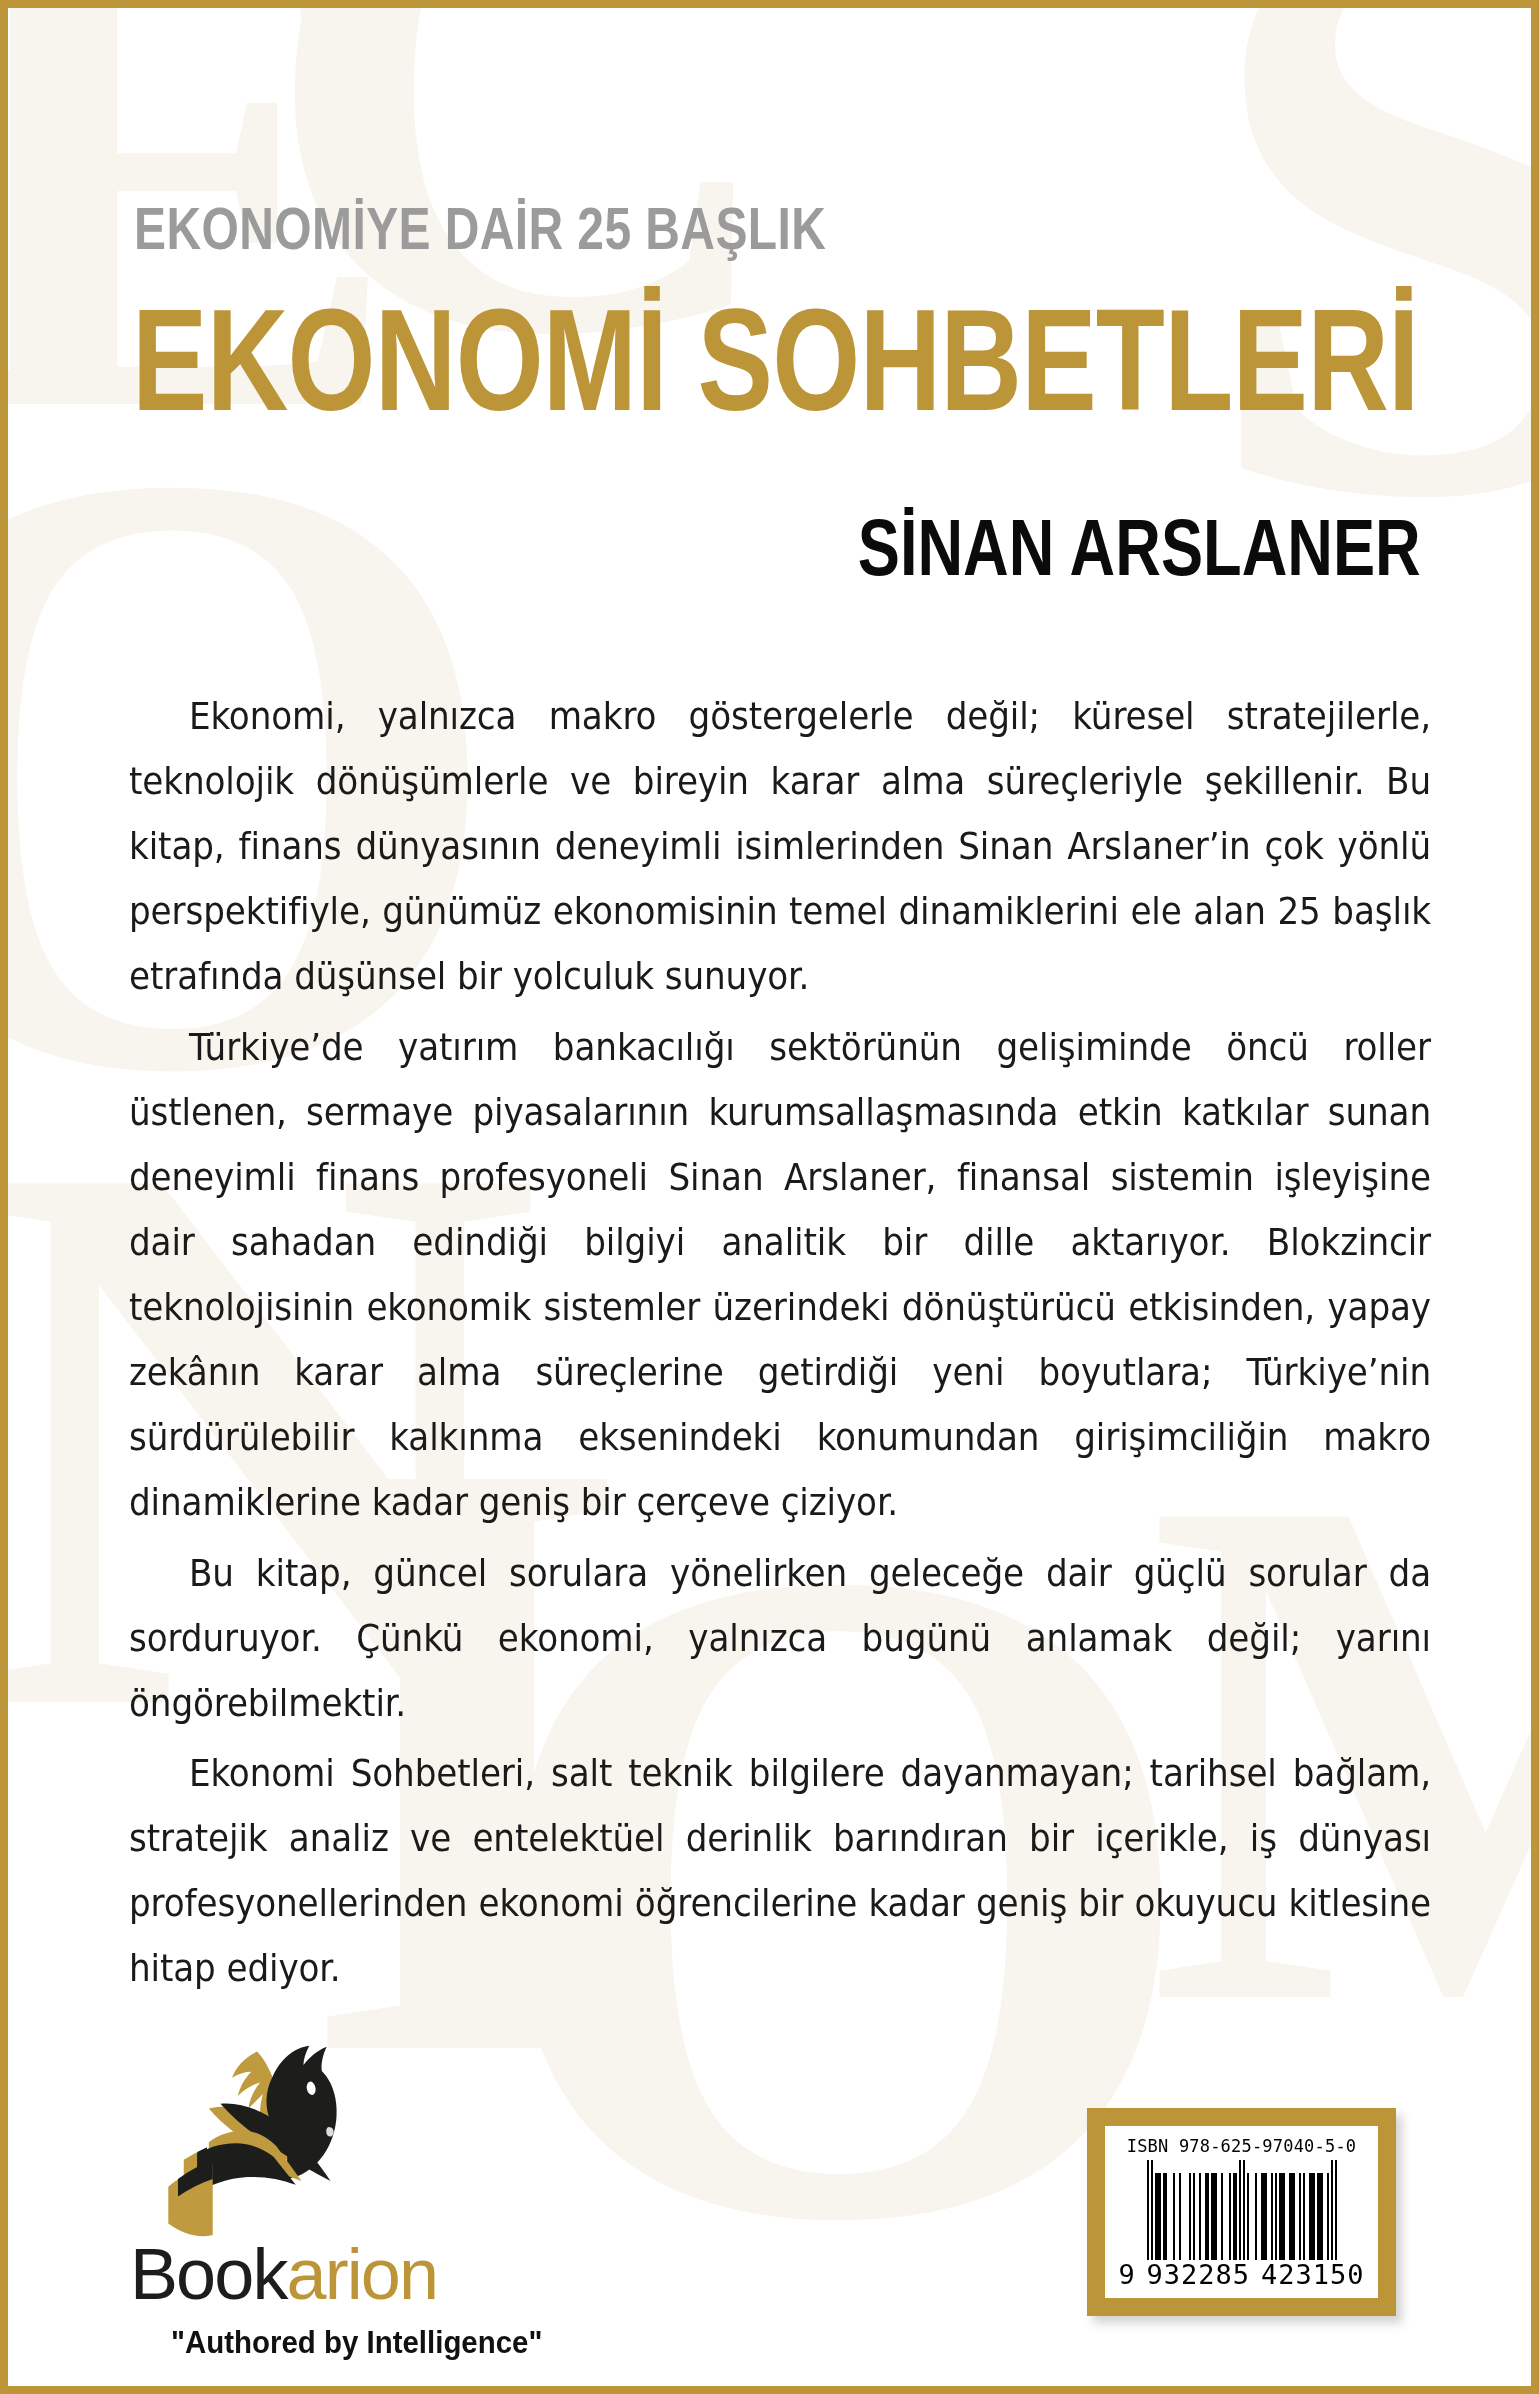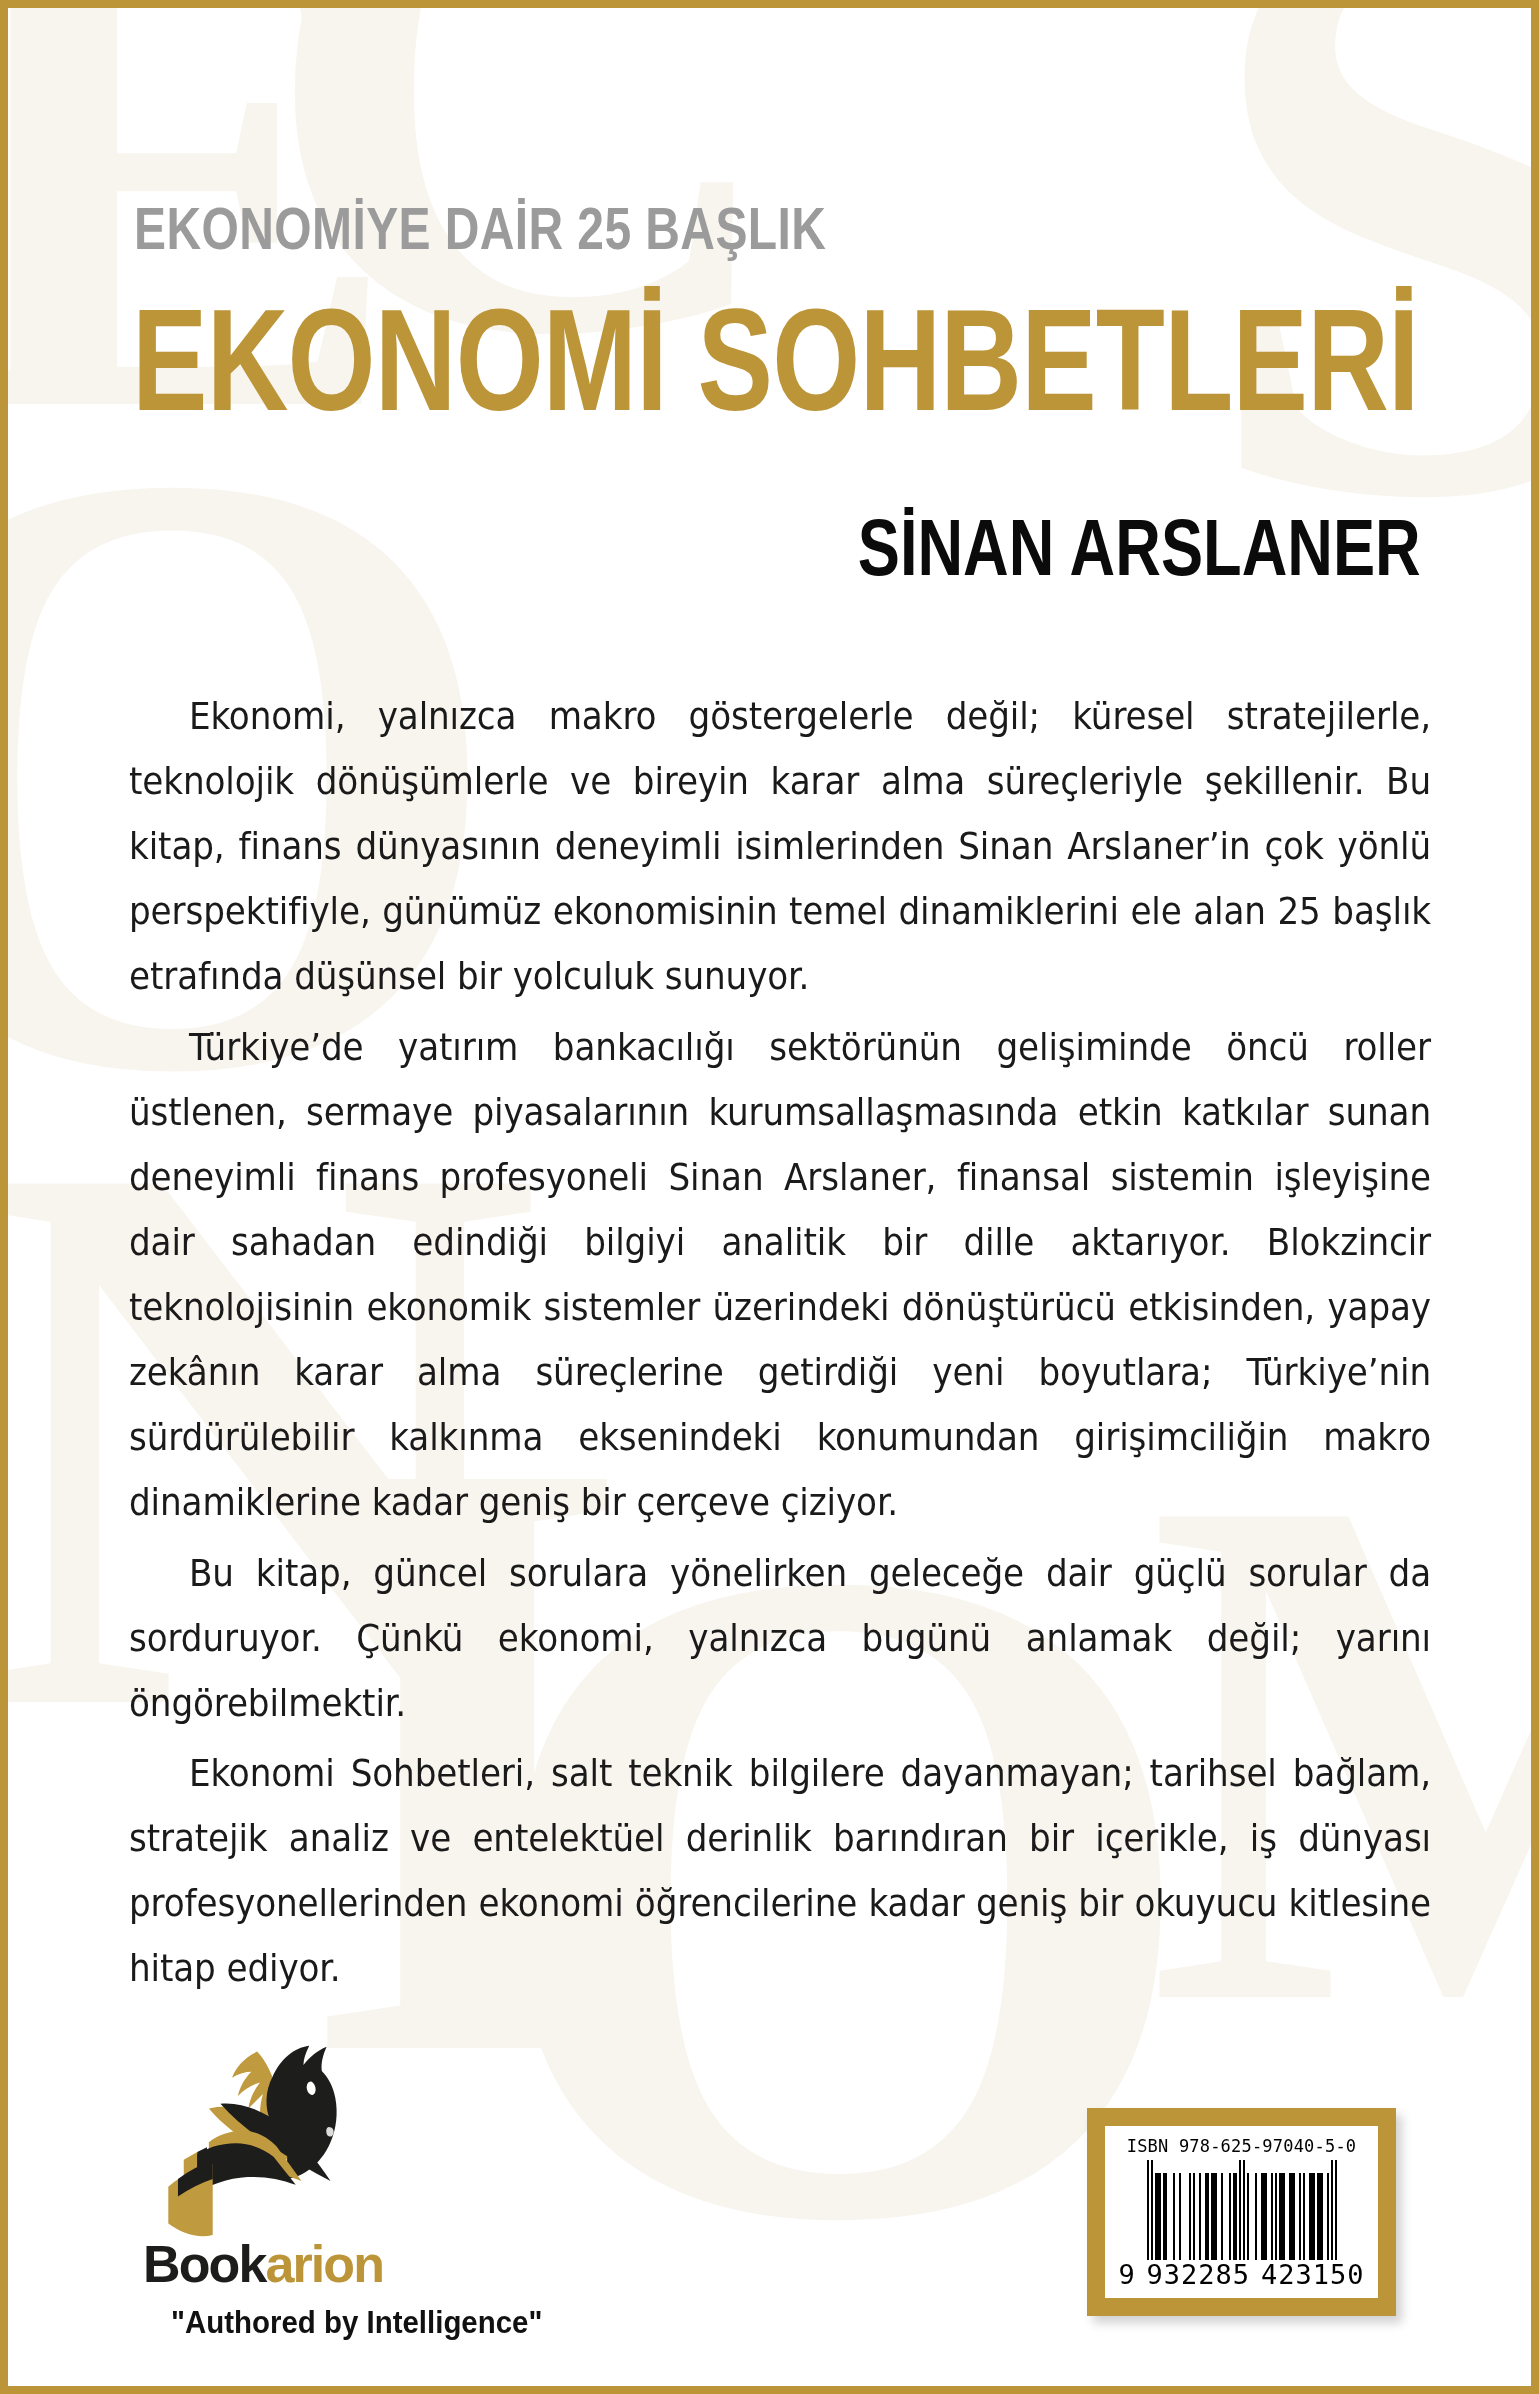--- a/index.html
+++ b/index.html
@@ -132,26 +132,25 @@
     position: relative;
     width: 251px;
     height: 208px;
     margin-left: 19.3px;
   }
   .logo-mark svg { display: block; width: 251px; height: 208px; }
 
   .logo-word {
     margin-top: -3.9px;
     font-family: "Liberation Sans", sans-serif;
-    font-weight: 700;
-    font-size: 52px;
+    font-weight: 400;
+    font-size: 72px;
     line-height: 1;
     letter-spacing: -1.9px;
     white-space: nowrap;
-    margin-left: 13px;
   }
   .logo-word .w1 { color: #1d1d1b; }
   .logo-word .w2 { color: #BC9539; }
 
   .logo-tag {
     margin-top: 13.5px;
     margin-left: 41px;
     font-family: "Liberation Sans Narrow", "Liberation Sans", sans-serif;
     font-weight: 700;
     font-size: 32px;

